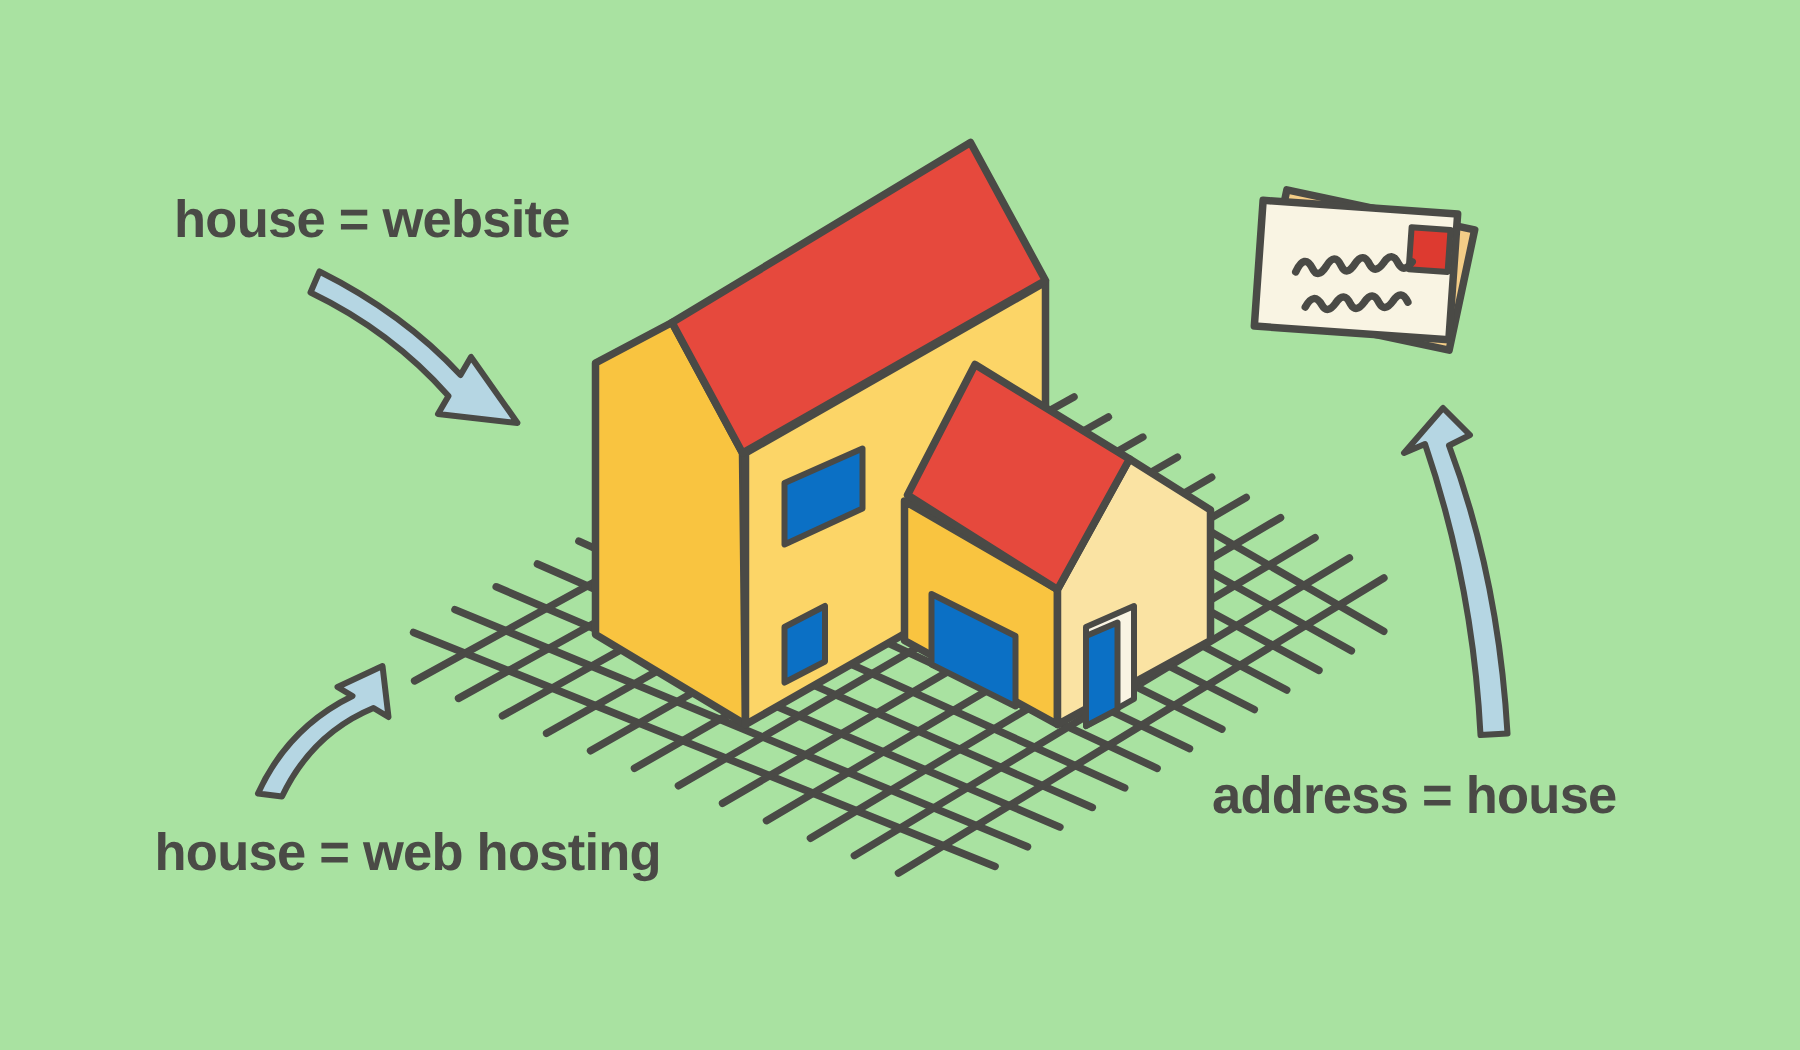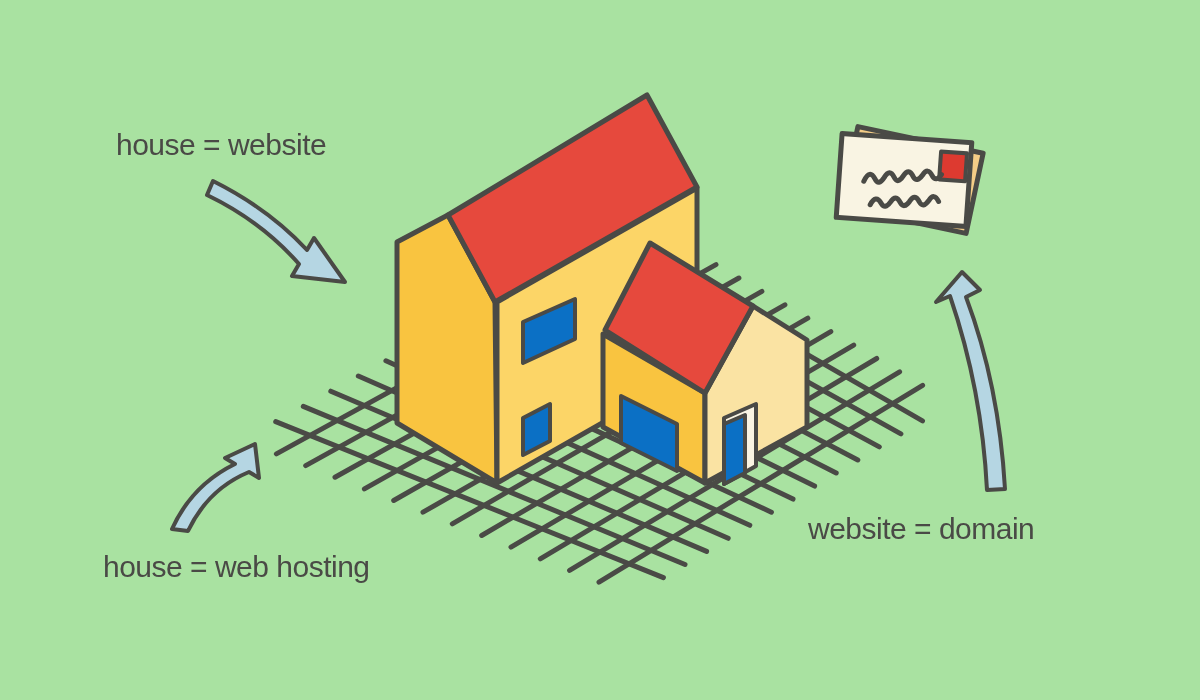--- a/index.html
+++ b/index.html
@@ -3,21 +3,21 @@
 <meta charset="utf-8">
 <style>
   html,body{margin:0;padding:0;background:#ffffff;}
   .stage{
     position:relative;width:1200px;height:700px;overflow:hidden;
     background:var(--color-background,#a9e2a1);
     font-family:"Liberation Sans",sans-serif;
   }
   .stage svg{position:absolute;left:0;top:0;}
   .caption{
-    position:absolute;font-weight:400;font-size:30px;line-height:1.1;
+    position:absolute;font-weight:700;font-size:35px;line-height:1.1;
     letter-spacing:-0.5px;color:var(--color-text,#4a4a46);white-space:nowrap;
   }
   #label-house{left:116px;top:128px;}
   #label-land{left:103px;top:550px;}
   #label-address{left:808px;top:512px;}
   #grid line{
     stroke:var(--color-grid_line,#4a4a46);stroke-width:5;stroke-linecap:round;
   }
   .ink{
     stroke:var(--color-outline,#4a4a46);stroke-width:5;
@@ -96,14 +96,14 @@
       </g>
     </g>
 
     <path class="ink-thin" style="fill:var(--color-arrow_blue,#b5d6e3)" d="M 207,195 Q 261,221 299,264 L 292,276 L 345,282 L 314,238 L 307,250 Q 269,209 213,181 Z"></path>
     <path class="ink-thin" style="fill:var(--color-arrow_blue,#b5d6e3)" d="M 188,531 Q 208,489 249,472 L 259,478 L 255,444 L 225,458 L 235,464 Q 192,485 172,529 Z"></path>
     <path class="ink-thin" style="fill:var(--color-arrow_blue,#b5d6e3)" d="M 1005,489 Q 999,385 966,297 L 980,290 L 962,272 L 936,302 L 950,296 Q 982,390 987,490 Z"></path>
   </svg>
 
   <div class="caption" id="label-house">house = website</div>
   <div class="caption" id="label-land">house = web hosting</div>
-  <div class="caption" id="label-address">website = domain</div>
+  <div class="caption" id="label-address">address = house</div>
 </div>
 
 </body></html>

